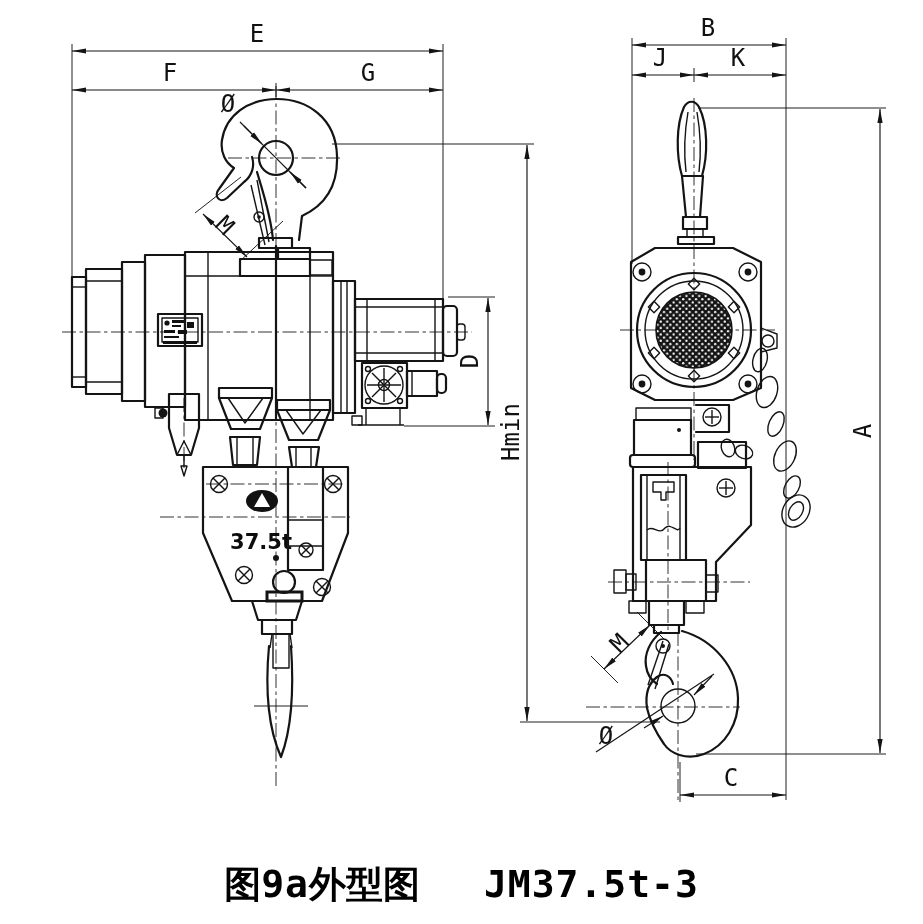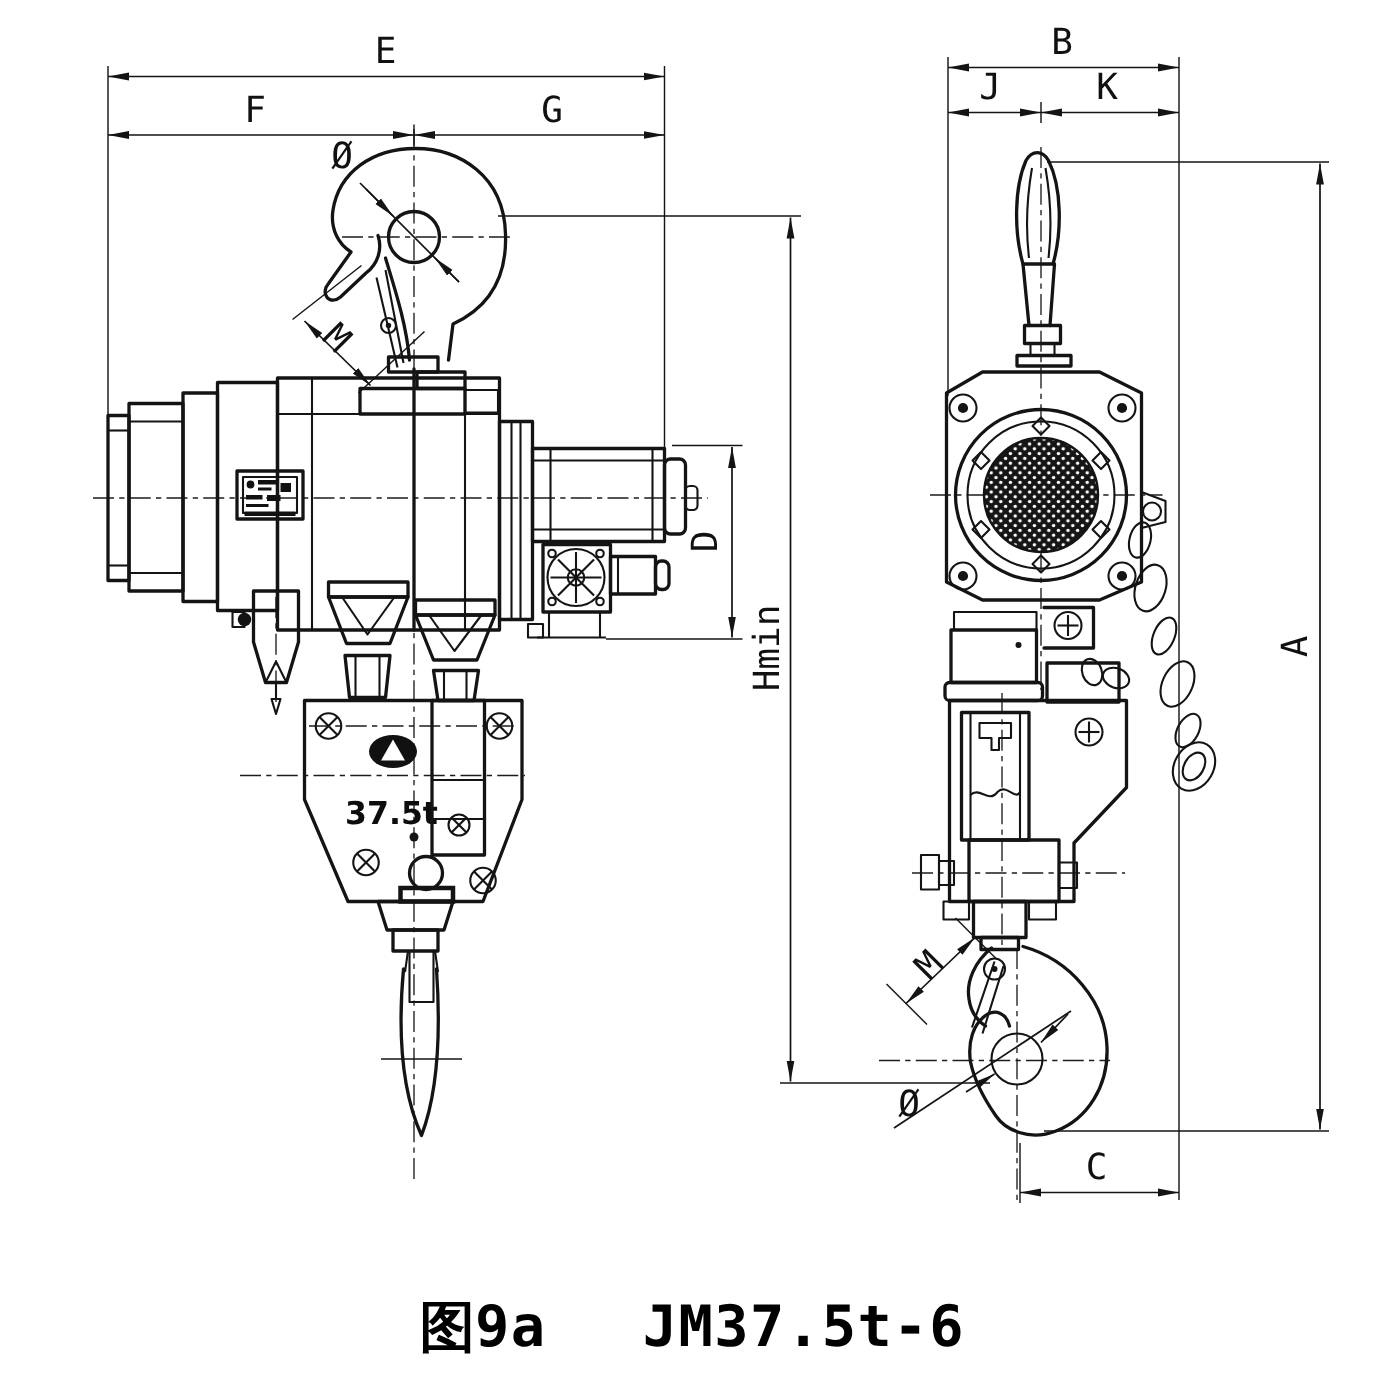--- a/index.html
+++ b/index.html
@@ -350,18 +350,19 @@
     <text class="dimtxt" x="625" y="649" text-anchor="middle" transform="rotate(-45 625 649)">M</text>
     <text class="dimtxt" x="228" y="112" text-anchor="middle">Ø</text>
     <text class="dimtxt" x="606" y="744" text-anchor="middle">Ø</text>
   </g>
 </svg>
 
 <div id="caption">
   <div class="cap-part">
     <span class="cap-bold">图</span>
     <span class="cap-mono">9a</span>
+    <span class="cap-bold">外型图</span>
   </div>
   <div class="cap-part">
-    <span class="cap-mono">JM37.5t-6</span>
+    <span class="cap-mono">JM37.5t-3</span>
   </div>
 </div>
 </div>
 
 </body></html>

